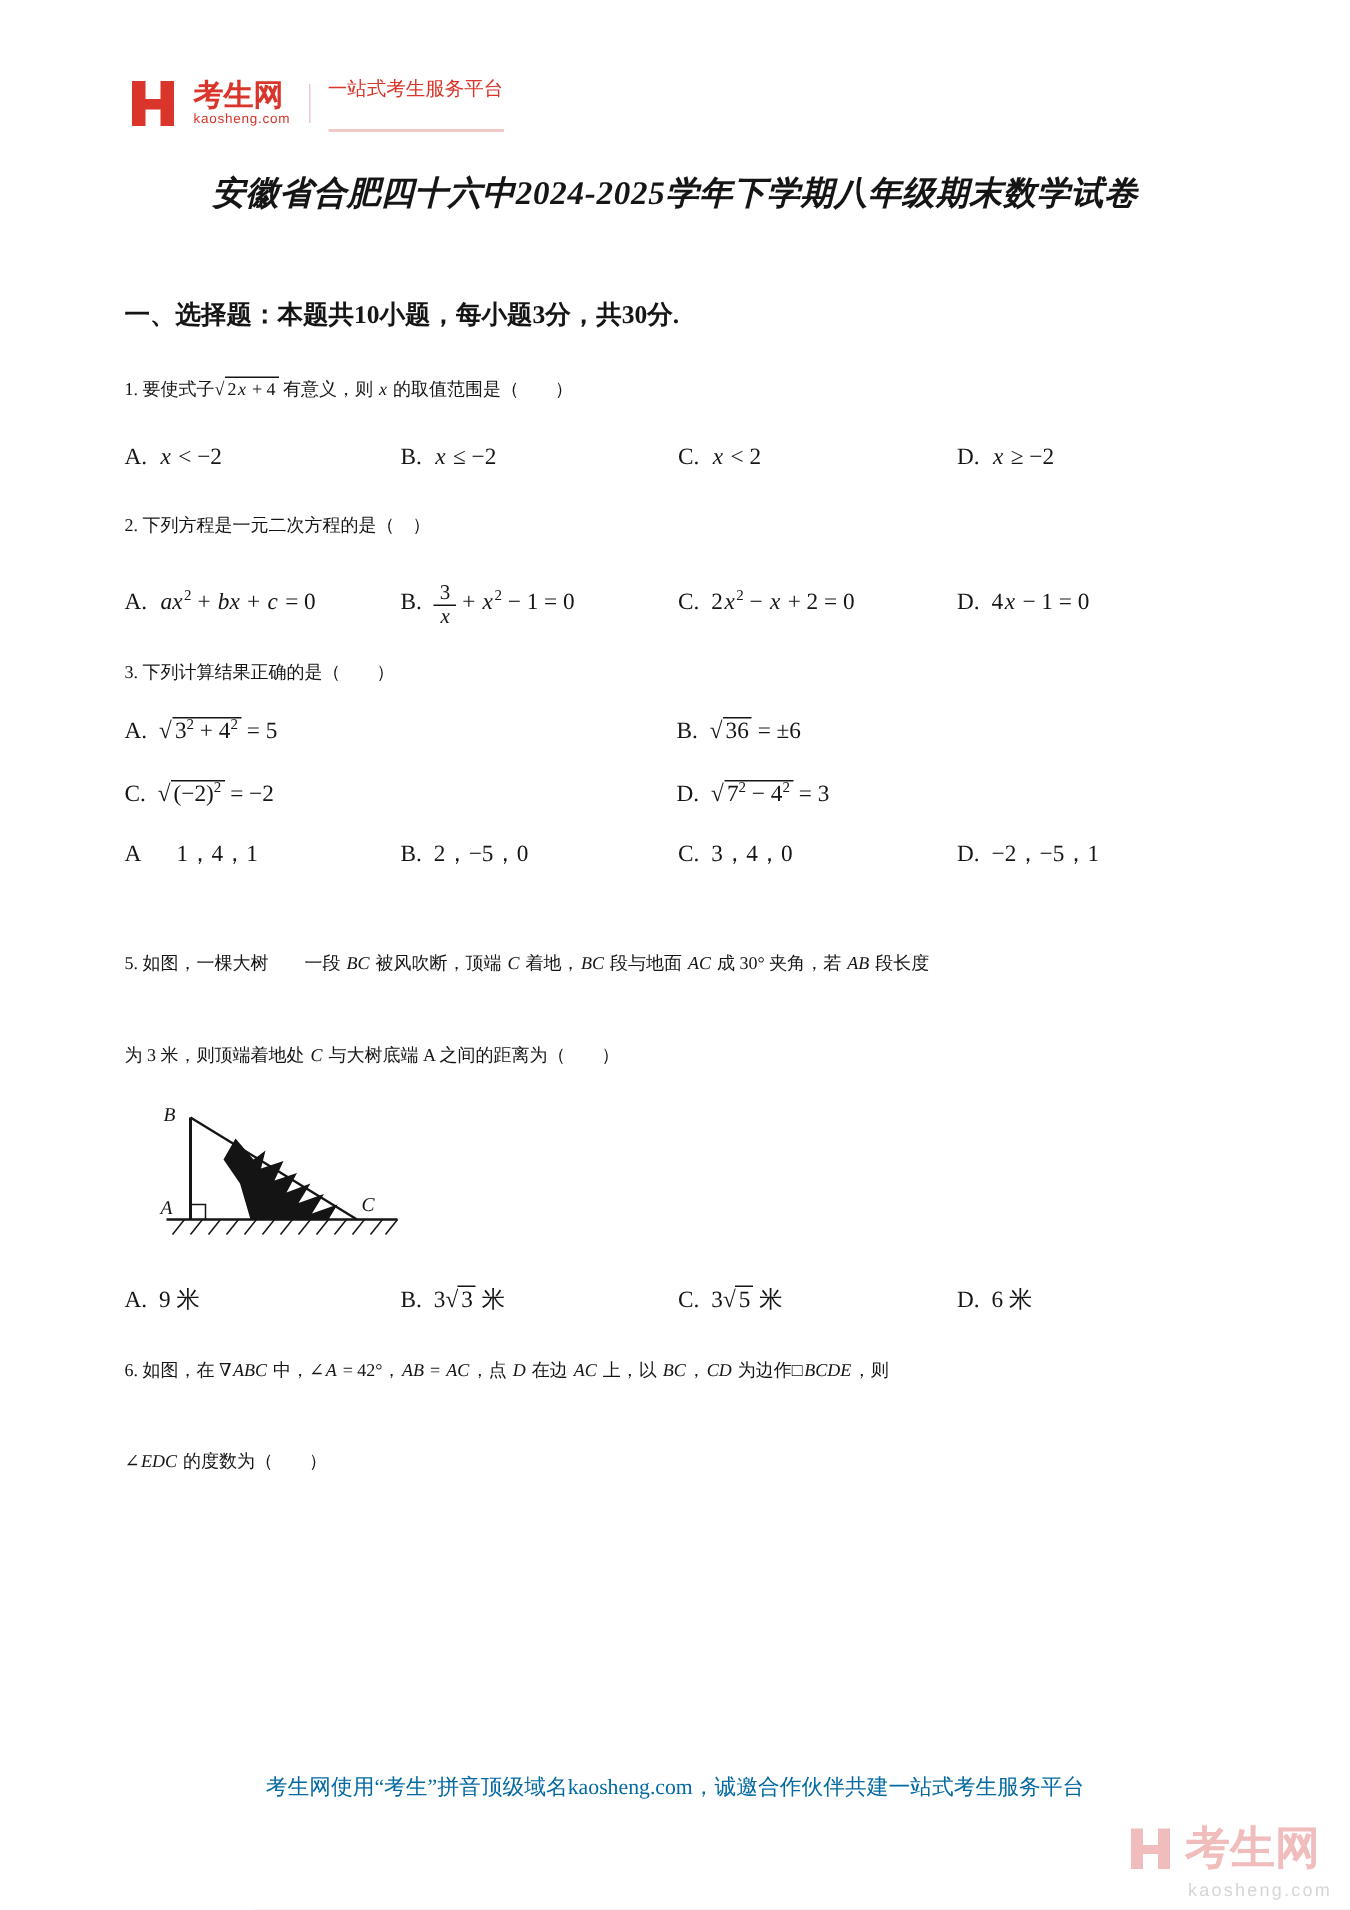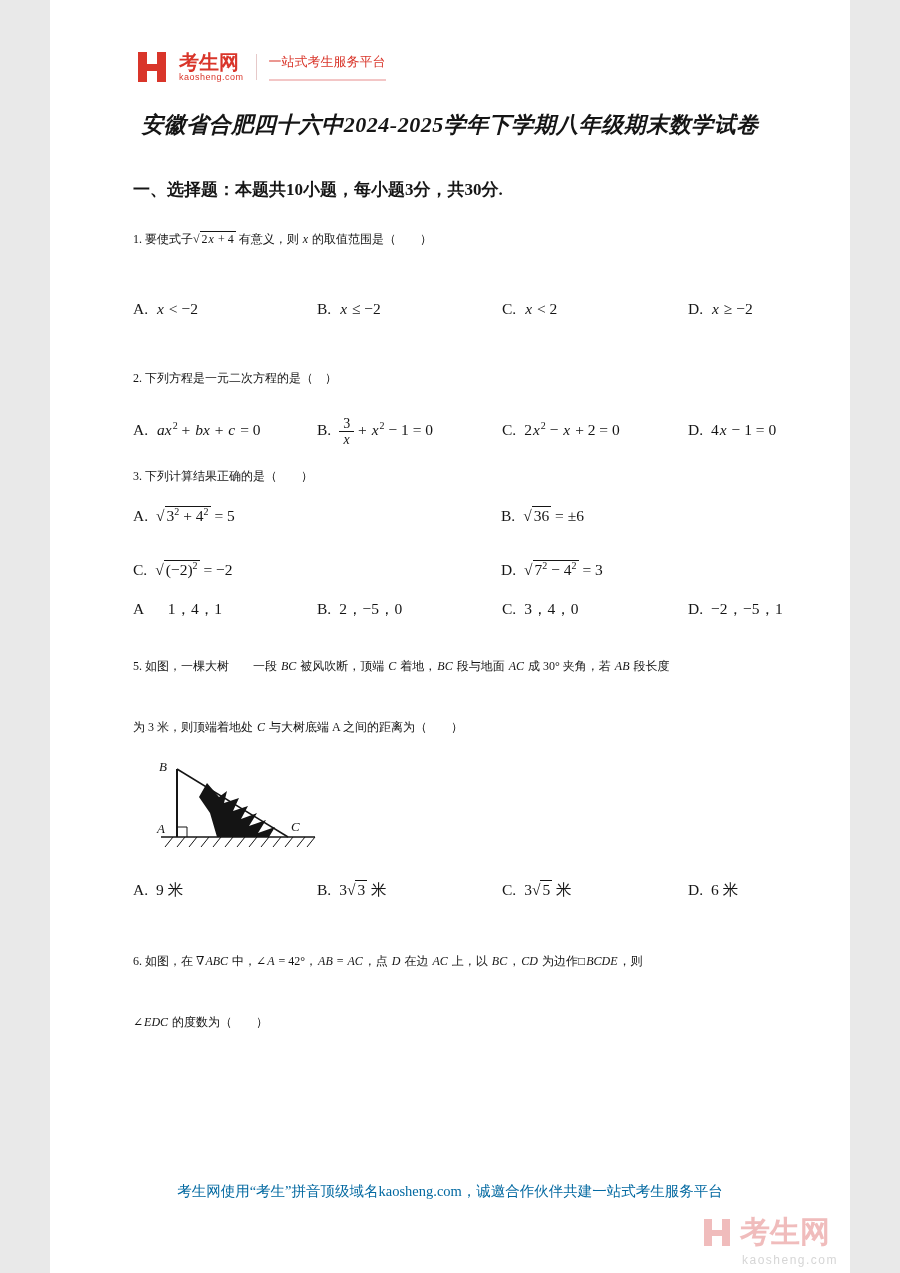--- a/index.html
+++ b/index.html
@@ -1,42 +1,42 @@
 <!DOCTYPE html>
 <html><head>
 <meta charset="utf-8">
 <style>
   html,body{margin:0;padding:0;background:#e9e9e9;}
-  .page{position:relative;width:800px;height:1273px;margin:0 auto;background:#ffffff;
+  .page{position:relative;width:900px;height:1273px;margin:0 auto;background:#ffffff;
         font-family:"Liberation Serif","DejaVu Serif",serif;color:#151515;overflow:hidden;}
   .content{padding:0 83px;}
 
   
   .brand{display:flex;align-items:center;gap:10px;padding-top:50px;margin-left:2px;}
   .logo-icon{position:relative;width:34px;height:34px;flex:0 0 auto;}
   .logo-icon .b1{position:absolute;left:3px;top:2px;width:9px;height:30px;background:#d9352a;}
   .logo-icon .b2{position:absolute;right:3px;top:2px;width:9px;height:30px;background:#d9352a;}
   .logo-icon .b3{position:absolute;left:3px;top:14px;width:28px;height:7px;background:#d9352a;}
   .logo-text{display:flex;flex-direction:column;line-height:1.05;}
   .logo-name{font-size:20px;font-weight:700;color:#d9352a;font-family:"Liberation Sans","DejaVu Sans",sans-serif;}
   .logo-domain{font-size:9px;color:#d9352a;letter-spacing:.5px;font-family:"Liberation Sans","DejaVu Sans",sans-serif;}
   .brand-divider{width:1px;height:26px;background:#e6c9c9;margin:0 2px;}
   .tagline{font-size:13px;color:#d9352a;font-family:"Liberation Sans","DejaVu Sans",sans-serif;
-           border-bottom:2px solid #f3c6c6;padding-bottom:8px;}
+           border-bottom:2px solid #f3c6c6;padding-bottom:18px;}
 
   .title{margin:26px 0 0;text-align:center;font-size:22px;font-weight:700;letter-spacing:.5px;font-style:italic;}
   .section{margin:38px 0 0;font-size:17px;font-weight:700;}
 
   .stem{margin:0;font-size:12px;line-height:1.45;}
   .opts{display:grid;font-size:15.5px;align-items:baseline;}
   .cols4{grid-template-columns:184px 185px 186px auto;}
-  .cols2{grid-template-columns:368px auto;row-gap:36px;}
+  .cols2{grid-template-columns:368px auto;row-gap:24px;}
   .opt{white-space:nowrap;}
   .olabel{margin-right:8px;}.mt22{margin-top:22px}.mt28{margin-top:28px}
-  .mt30{margin-top:30px}.mt36{margin-top:52px}.mt38{margin-top:38px}
+  .mt30{margin-top:30px}.mt36{margin-top:28px}.mt38{margin-top:54px}
   .mt40{margin-top:20px}.mt44{margin-top:44px}
 
   i{font-style:italic;padding:0 1px;}
   sup{font-size:10px;line-height:0;}
   .rad{white-space:nowrap;}
   .ov{border-top:1px solid #151515;padding:0 2px;}
   .frac{display:inline-block;vertical-align:-9px;text-align:center;line-height:1.1;font-size:14px;}
   .fn{display:block;border-bottom:1px solid #151515;padding:0 4px;}
   .fd{display:block;}
 

